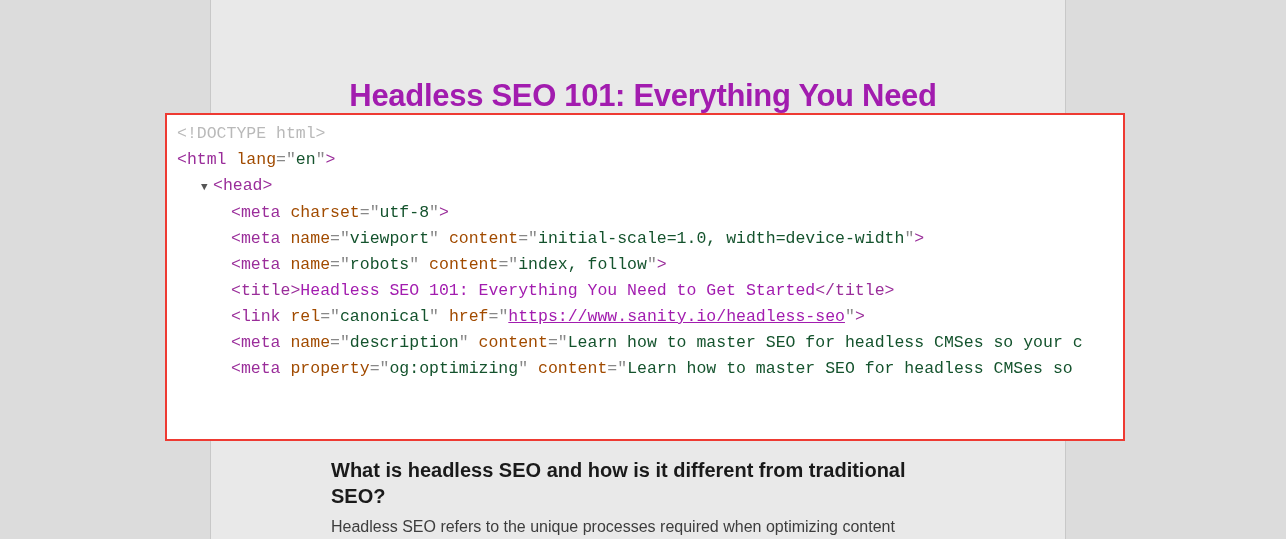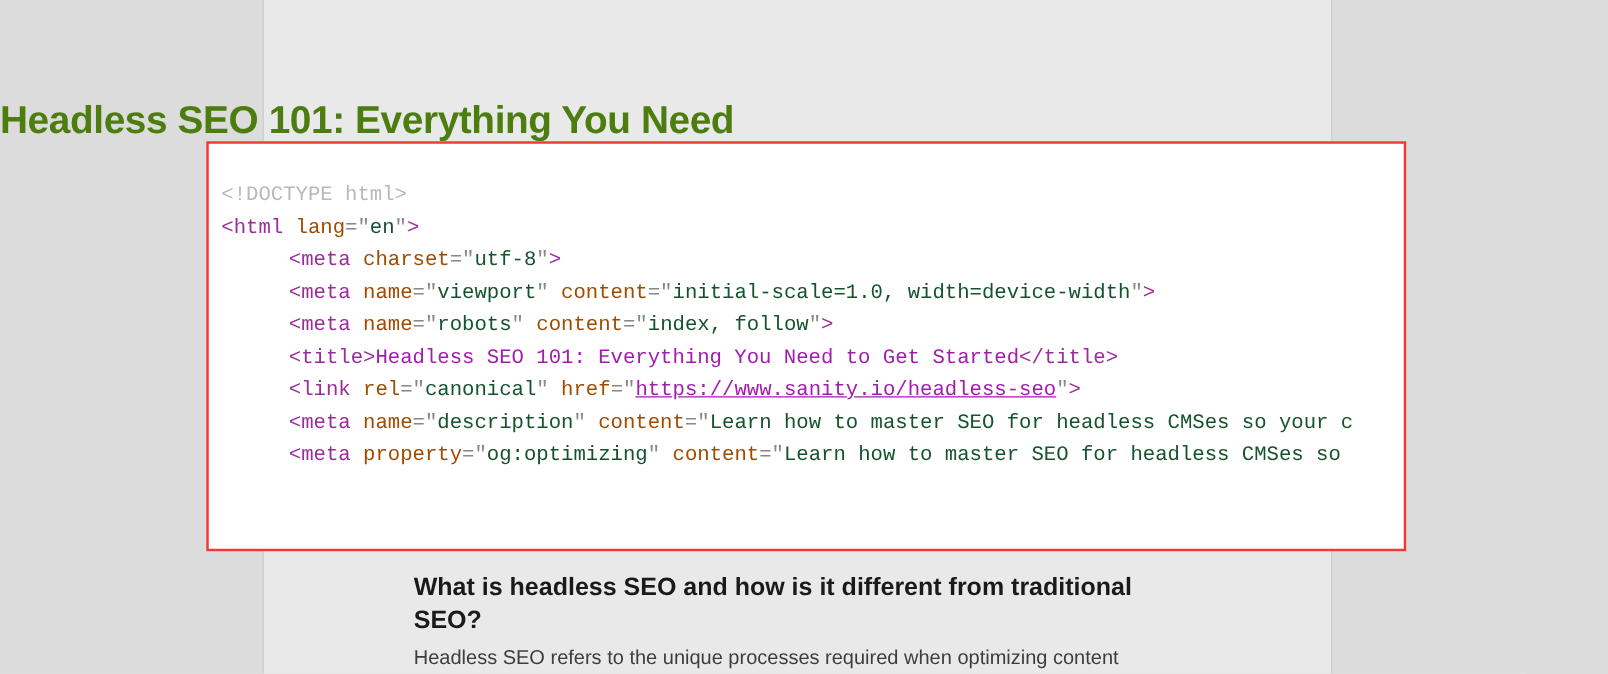--- a/index.html
+++ b/index.html
@@ -19,34 +19,35 @@
     bottom: 0;
     background: #e9e9e9;
     border-left: 1px solid #c8c8c8;
     border-right: 1px solid #c8c8c8;
   }
   .page-title {
     position: absolute;
     top: 78px;
     left: 0;
     right: 0;
+    text-align: center;
     font-size: 31px;
     font-weight: 700;
-    color: #4d7c0f;
+    color: #a21caf;
     letter-spacing: -0.3px;
   }
   .code-box {
     position: absolute;
     top: 113px;
     left: 165px;
     width: 960px;
     height: 328px;
     background: #fff;
     border: 2px solid #ee3a32;
-    padding: 28px 10px 8px 10px;
+    padding: 6px 10px 8px 10px;
     font-family: Menlo, Consolas, "Courier New", monospace;
     font-size: 16.5px;
     line-height: 26px;
     overflow: hidden;
   }
   .code-box .row { white-space: pre; }
   .ind1 { padding-left: 0px; }
   .ind2b { padding-left: 24px; }
   .ind3 { padding-left: 54px; }
 
@@ -84,20 +85,21 @@
 
 <div class="page-col"></div>
 
 <h1 class="page-title">Headless SEO 101: Everything You Need</h1>
 
 <div class="code-box">
   <div class="row ind1"><span class="c-gray">&lt;!DOCTYPE html&gt;</span></div>
 
   <div class="row ind1"><span class="c-tag">&lt;</span><span class="c-tag">html</span><span> </span><span class="c-attr">lang</span><span class="c-punct">="</span><span class="c-str">en</span><span class="c-punct">"</span><span class="c-tag">&gt;</span></div>
 
+  <div class="row ind2b"><span class="c-caret">▼</span><span class="c-tag">&lt;</span><span class="c-tag">head</span><span class="c-tag">&gt;</span></div>
 
   <div class="row ind3"><span class="c-tag">&lt;</span><span class="c-tag">meta</span><span> </span><span class="c-attr">charset</span><span class="c-punct">="</span><span class="c-str">utf-8</span><span class="c-punct">"</span><span class="c-tag">&gt;</span></div>
 
   <div class="row ind3"><span class="c-tag">&lt;</span><span class="c-tag">meta</span><span> </span><span class="c-attr">name</span><span class="c-punct">="</span><span class="c-str">viewport</span><span class="c-punct">"</span><span> </span><span class="c-attr">content</span><span class="c-punct">="</span><span class="c-str">initial-scale=1.0, width=device-width</span><span class="c-punct">"</span><span class="c-tag">&gt;</span></div>
 
   <div class="row ind3"><span class="c-tag">&lt;</span><span class="c-tag">meta</span><span> </span><span class="c-attr">name</span><span class="c-punct">="</span><span class="c-str">robots</span><span class="c-punct">"</span><span> </span><span class="c-attr">content</span><span class="c-punct">="</span><span class="c-str">index, follow</span><span class="c-punct">"</span><span class="c-tag">&gt;</span></div>
 
   <div class="row ind3"><span class="c-tag">&lt;</span><span class="c-tag">title</span><span class="c-tag">&gt;</span><span class="c-text">Headless SEO 101: Everything You Need to Get Started</span><span class="c-tag">&lt;/</span><span class="c-tag">title</span><span class="c-tag">&gt;</span></div>
 
   <div class="row ind3"><span class="c-tag">&lt;</span><span class="c-tag">link</span><span> </span><span class="c-attr">rel</span><span class="c-punct">="</span><span class="c-str">canonical</span><span class="c-punct">"</span><span> </span><span class="c-attr">href</span><span class="c-punct">="</span><span class="c-link">https://www.sanity.io/headless-seo</span><span class="c-punct">"</span><span class="c-tag">&gt;</span></div>

